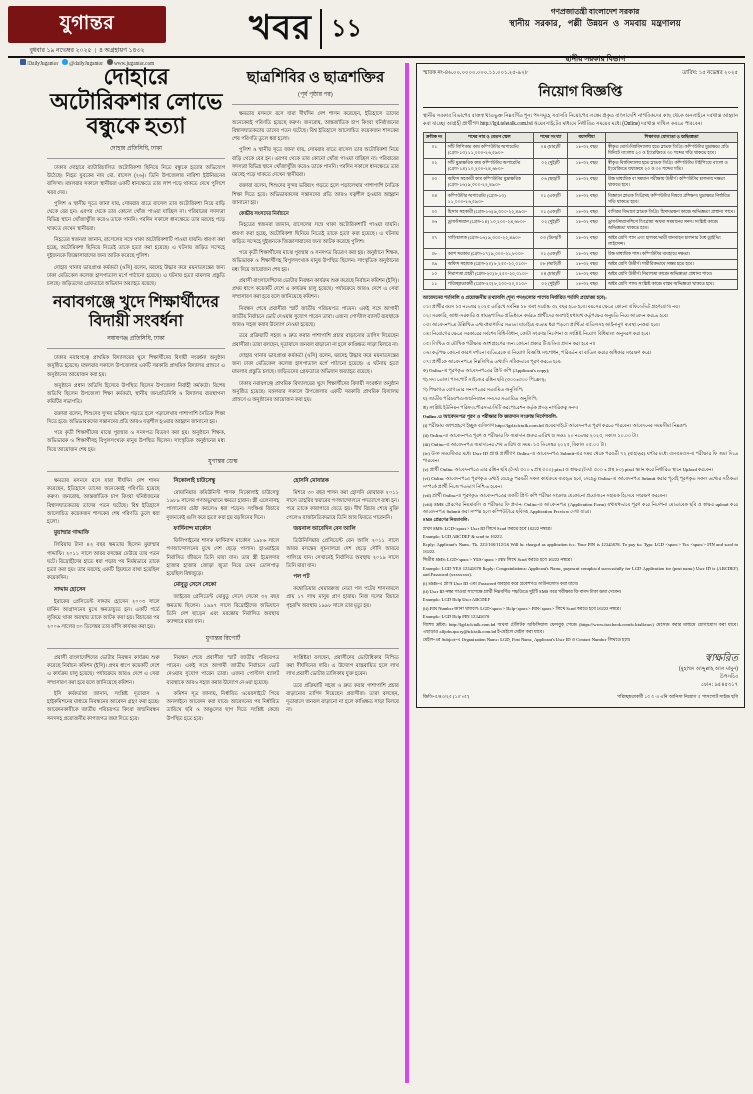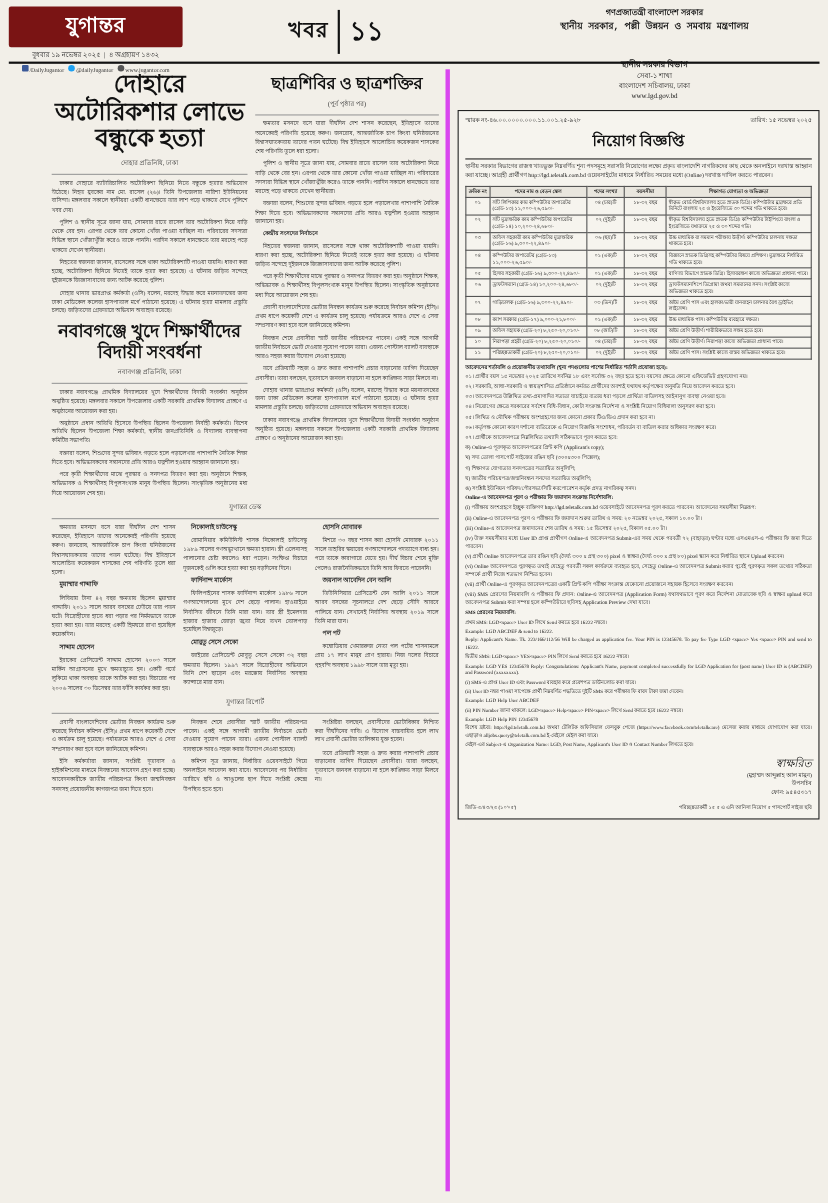--- a/index.html
+++ b/index.html
@@ -45,21 +45,21 @@
     background:#3b5998; margin-right:1px;
   }
   .social-row span.ic.tw { background:#1da1f2; border-radius:50%; }
   .social-row span.ic.web { background:#555; border-radius:50%; }
 
   .mast-center {
     flex: 1; text-align: center; position: relative;
     display:flex; align-items:center; justify-content:center; gap:8px;
   }
   .mast-center .khobor {
-    font-size: 19px; font-weight: bold; letter-spacing: 1px;
+    font-size: 34px; font-weight: bold; letter-spacing: 1px;
   }
   .mast-center .pageno {
     font-size: 24px; font-weight: bold;
     border-left: 2px solid #111; padding-left: 9px;
   }
   .mast-right {
     width: 300px; text-align: center; font-size: 7.4px; line-height: 1.45;
     padding-top: 1px;
   }
   .mast-right .l1 { font-weight: bold; }
@@ -103,21 +103,20 @@
   
   .txt { font-size: 5.1px; line-height: 1.62; text-align: justify; color: #1c1c1c; }
   .txt p { margin: 0 0 3px; text-indent: 7px; }
   .lead { font-weight: bold; }
   .subhead { font-weight: bold; font-size: 5.6px; }
 
   
   .notice-box {
     border: 1px solid #222; padding: 5px 6px 6px;
     background: #f6f4ee;
-    margin-top: 37px;
   }
   .notice-head {
     text-align:center; font-size: 14px; font-weight: bold;
     border-bottom: 1px solid #222; padding-bottom: 3px; margin-bottom: 4px;
   }
   .notice-meta { font-size: 5.2px; line-height:1.5; text-align: justify; margin-bottom: 4px;}
   .memo-row { display:flex; justify-content:space-between; font-size:5.4px; margin-bottom:3px;}
   table.jobs {
     width: 100%; border-collapse: collapse; font-size: 4.5px;
   }

